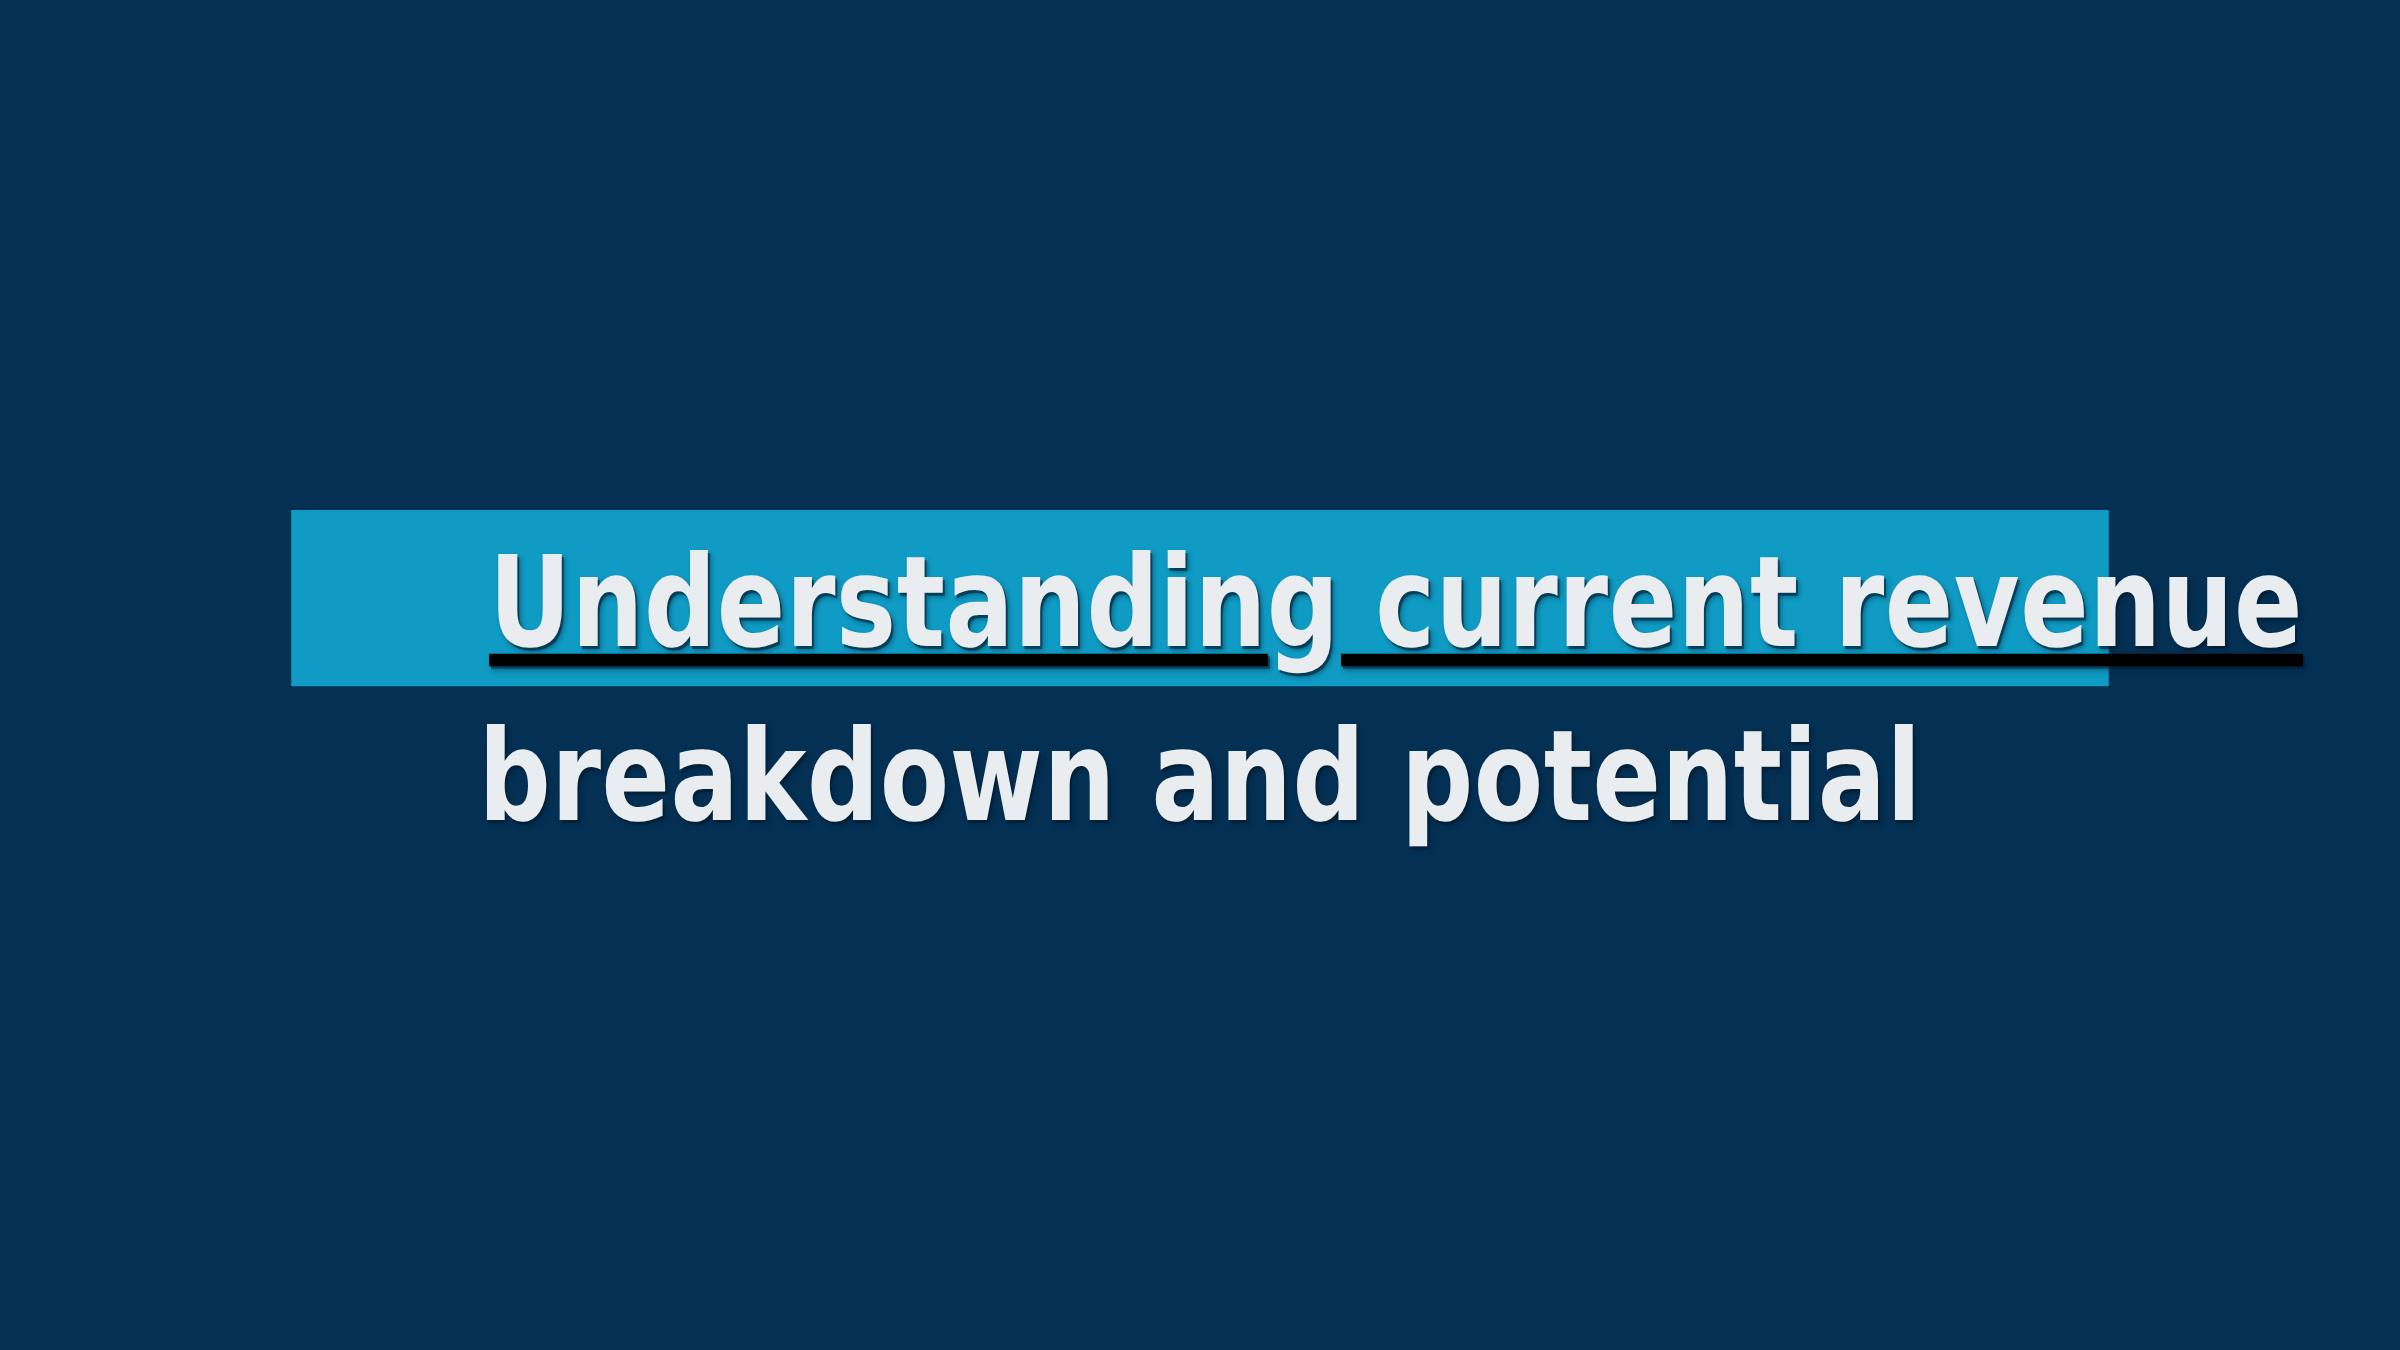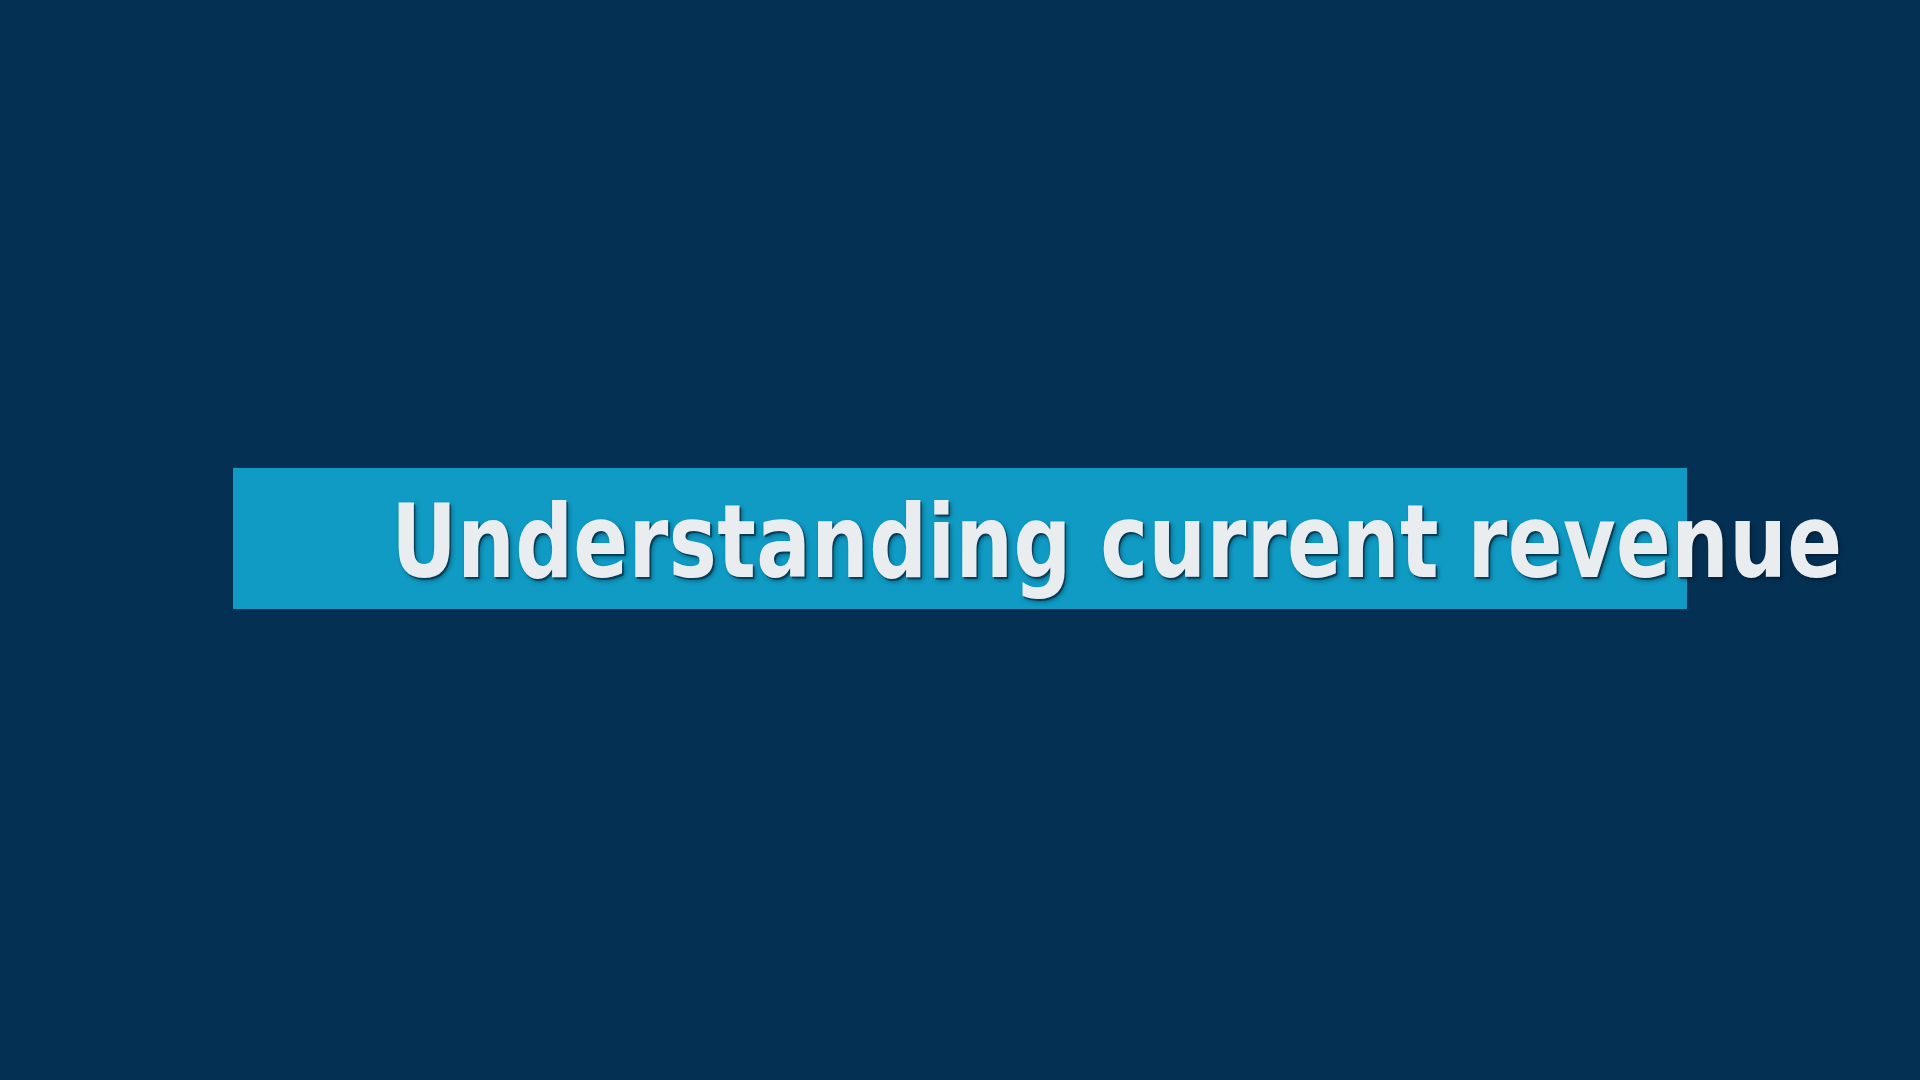--- a/index.html
+++ b/index.html
@@ -56,20 +56,21 @@
   
   #line-1-wrap {
     position: relative;
     display: block;
     background: #0f9bc4;
     padding: 24px 16px 16px 16px;
     width: 1454px;
     box-sizing: border-box;
     text-align: center;
     margin-bottom: 4px;
+    text-decoration: underline;
   }
 
   #line-1 {
     position: relative;
     z-index: 2;
   }
 
   #line-2-wrap {
     display: block;
     text-align: center;
@@ -82,16 +83,19 @@
 <body style="background: rgb(4, 48, 84);">
 
 <div id="slide" style="background: rgb(4, 48, 84);">
 
   <div id="title-block">
 
     <div id="line-1-wrap" style="background: rgb(15, 155, 196);">
       <span id="line-1" class="title-line" style="color: rgb(233, 237, 239);">Understanding current revenue</span>
     </div>
 
+    <div id="line-2-wrap">
+      <span id="line-2" class="title-line" style="color: rgb(233, 237, 239);">breakdown and potential</span>
+    </div>
 
   </div>
 
 </div>
 
 </body></html>

